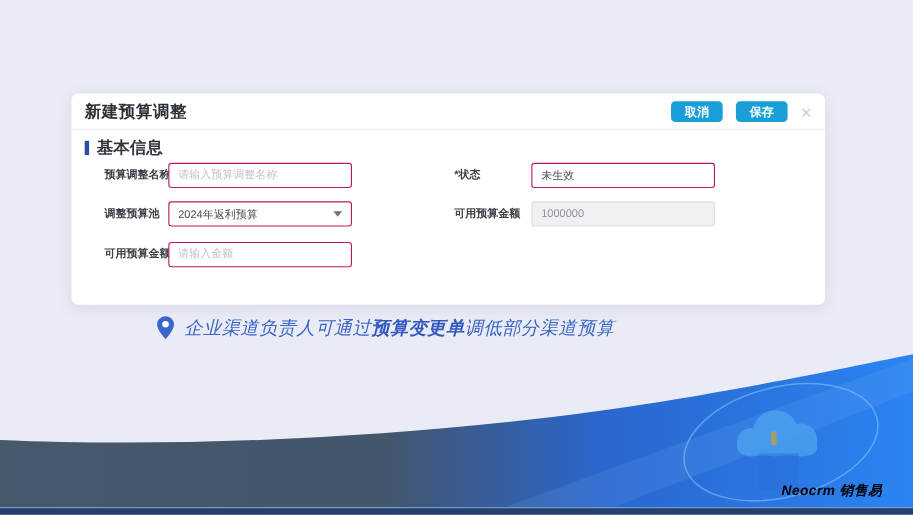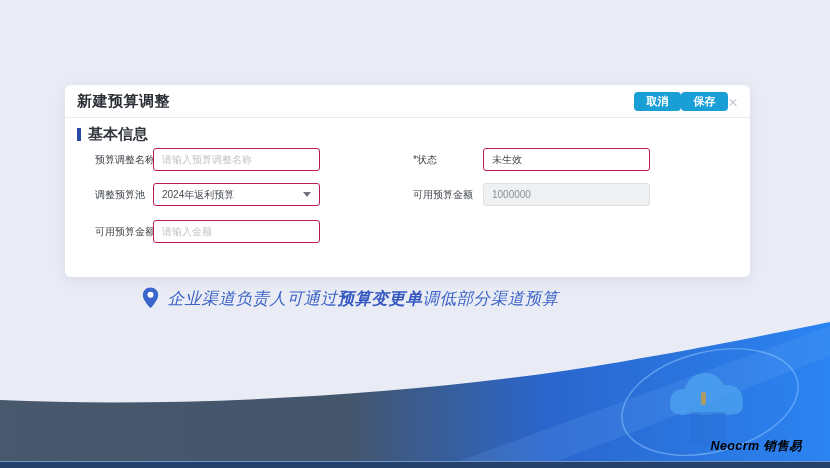--- a/index.html
+++ b/index.html
@@ -22,38 +22,38 @@
   .modal {
     position:absolute; left:65px; top:85px; width:685px; height:192px;
     background:#ffffff; border-radius:6px;
     box-shadow:0 3px 14px rgba(60,70,110,.10);
   }
   .modal-header {
     position:absolute; top:0; left:0; right:0; height:32px;
     display:flex; align-items:center; padding:0 12px;
   }
   .modal-title { font-size:15px; font-weight:700; color:#2b2f36; letter-spacing:.5px; }
-  .header-actions { margin-left:auto; display:flex; align-items:flex-end; }
+  .header-actions { margin-left:auto; display:flex; align-items:flex-end; gap:12px; }
   .btn {
     min-width:47px; height:19px; border:none; border-radius:4px;
     background:#1a9ed6; color:#fff; font-size:11px; font-weight:600;
     font-family:inherit; display:inline-flex; align-items:center; justify-content:center;
     padding:0 10px; cursor:pointer;
   }
   .close-x { color:#c6cbd4; font-size:17px; line-height:1; cursor:pointer; font-weight:400; }
   .modal-divider { position:absolute; top:32px; left:0; right:0; height:1px; background:#ebebef; }
 
   .section-head {
     position:absolute; top:40px; left:12px; display:flex; align-items:center; gap:7px;
   }
   .section-bar { width:4px; height:13px; background:#2b4aa6; }
   .section-title { font-size:15px; font-weight:700; color:#33373d; }
 
   .field-label {
-    position:absolute; font-size:10px; font-weight:400; color:#3a3f45; line-height:23px;
+    position:absolute; font-size:10px; font-weight:700; color:#3a3f45; line-height:23px;
     white-space:nowrap;
     text-align:center;
   }
   .field-input, .field-select {
     position:absolute; width:167px; height:23px;
     border:1px solid #be185d; border-radius:3px; background:#fff;
     font-size:10px; color:#4a4f55; padding:0 8px; font-family:inherit;
   }
   .field-input::placeholder { color:#c0c3c9; }
   .field-input:disabled { background:#eff0f2; border-color:#dcdee2; color:#8b9097; }

